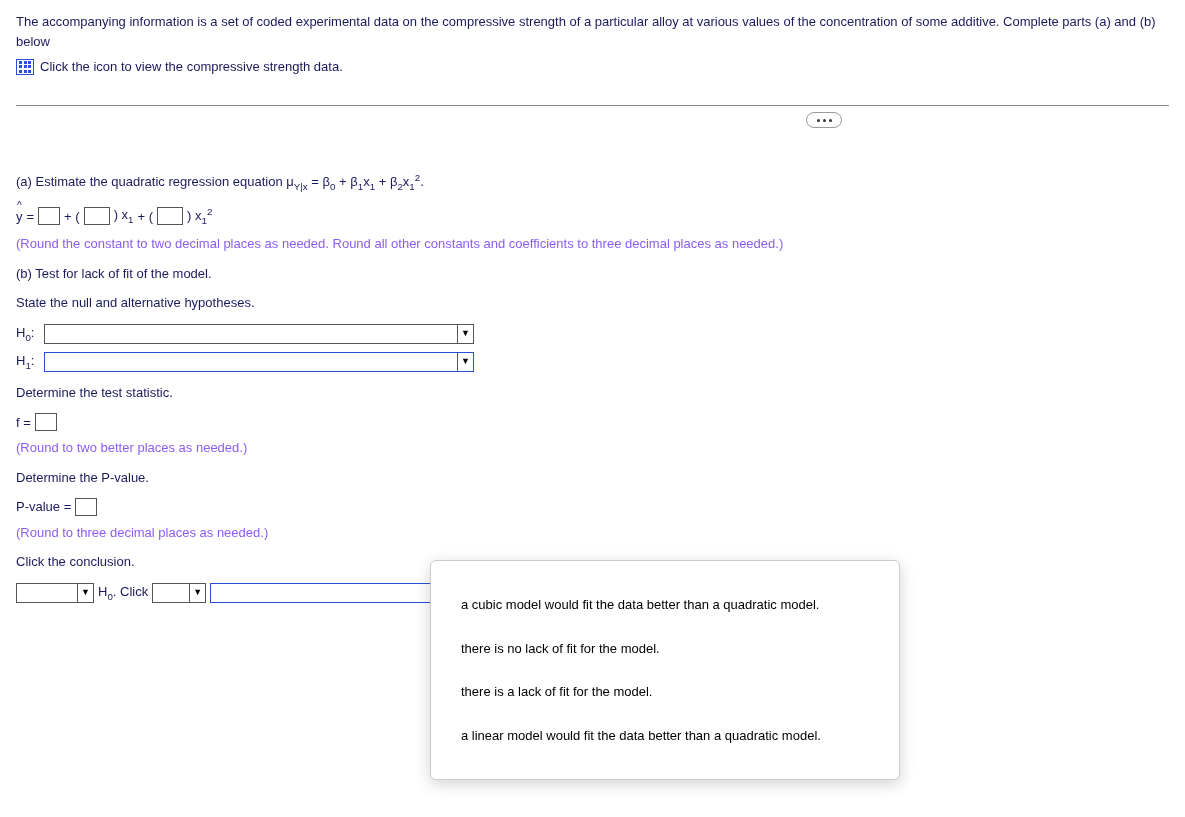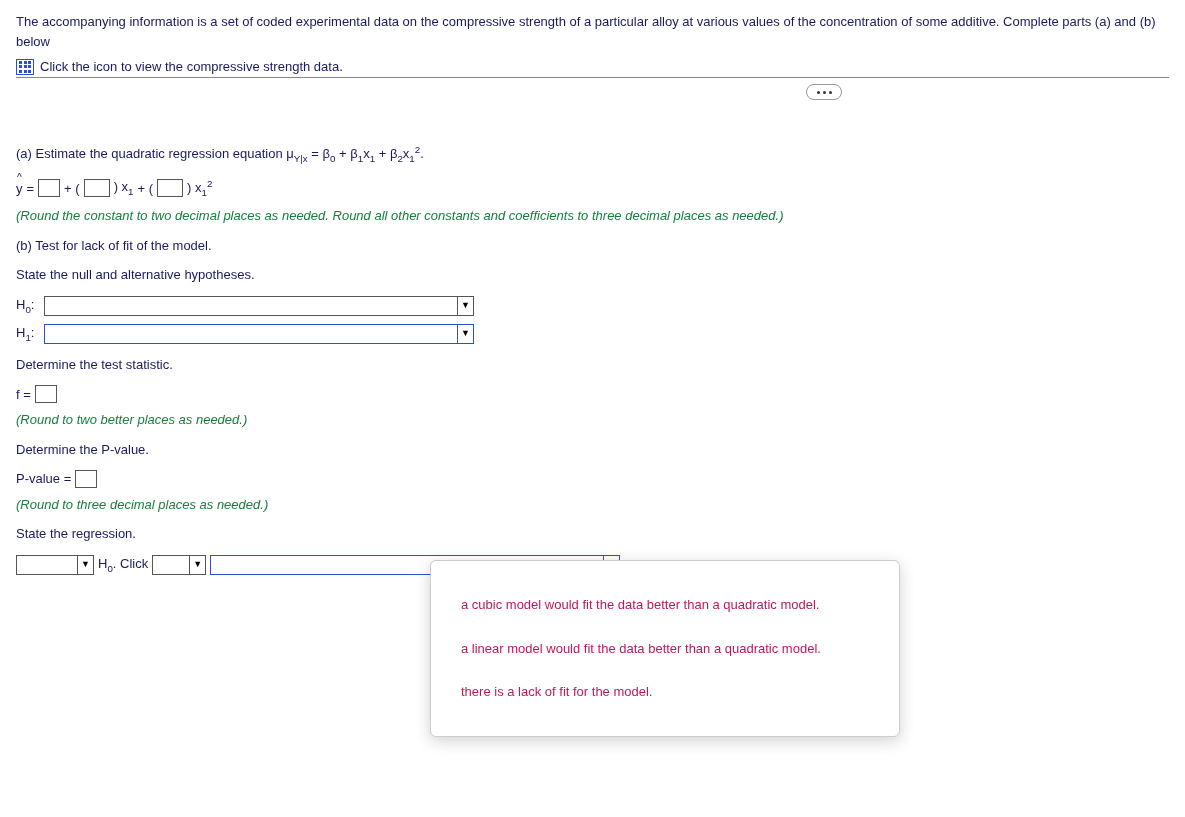--- a/index.html
+++ b/index.html
@@ -6,21 +6,21 @@
   body {
     font-family: Arial, Helvetica, sans-serif;
     font-size: 13px;
     color: #1a1a5e;
     margin: 0;
     padding: 12px 16px;
     background: #fff;
     line-height: 1.5;
   }
   .intro { margin-bottom: 6px; }
-  .data-link { display: flex; align-items: center; gap: 6px; }
+  .data-link { display: flex; align-items: center; gap: 6px; margin-bottom: 28px; }
   .data-icon {
     width: 18px; height: 16px;
     border: 1px solid #2a4fd6;
     display: inline-flex; flex-direction: column;
     justify-content: space-evenly;
   }
   .data-icon .row { display:flex; justify-content:space-evenly;}
   .data-icon .cell { width:3px; height:3px; background:#2a4fd6; }
   hr.divider { border: none; border-top: 1px solid #888; margin: 0 0 12px 0; }
   .dots-pill {
@@ -65,34 +65,34 @@
     border-left:1px solid #555;
     display:flex; align-items:center; justify-content:center;
     font-size: 9px; color:#000;
   }
   .sel-h0 { width: 430px; }
   .sel-small { width: 78px; }
   .sel-med { width: 54px; }
   .sel-conc { width: 410px; }
   .row-line { margin: 6px 0; display:flex; align-items:center; gap:4px; flex-wrap:wrap;}
   .label-left { width: 24px; display:inline-block;}
-  .hint { color:#15803d;font-style:italic; }
+  .hint { color:#8b5cf6; }
   .dropdown-panel {
     position: absolute;
     left: 430px;
     top: 560px;
     width: 470px;
     background:#fff;
     border:1px solid #ccc;
     border-radius: 6px;
     box-shadow: 0 4px 16px rgba(0,0,0,0.18);
     padding: 22px 28px;
   }
   .dropdown-panel .opt {
-    color:#be185d;
+    color:#000000;
     padding: 12px 2px;
     font-size: 13px;
     cursor: pointer;
   }
   .hat { position:relative; }
   .hat::before {
     content:"^";
     position:absolute;
     top:-9px; left:1px;
     font-size:10px;
@@ -176,35 +176,36 @@
 </div>
 <div class="hint">(Round to two better places as needed.)</div>
 
 <div class="section">Determine the P-value.</div>
 <div class="row-line">
   <span>P-value = </span>
   <span class="txtbox"></span>
 </div>
 <div class="hint">(Round to three decimal places as needed.)</div>
 
-<div class="section">State the regression.</div>
+<div class="section">Click the conclusion.</div>
 
 <div class="row-line">
   <span class="select-wrap sel-small">
     <span class="sel-body"></span>
     <span class="sel-arrow">▼</span>
   </span>
   <span><span> H</span><sub>0</sub><span>. Click </span></span>
   <span class="select-wrap sel-med">
     <span class="sel-body"></span>
     <span class="sel-arrow">▼</span>
   </span>
   <span class="select-wrap sel-conc focused">
     <span class="sel-body"></span>
     <span class="sel-arrow">▼</span>
   </span>
 </div>
 
 <div class="dropdown-panel">
   <div class="opt">a cubic model would fit the data better than a quadratic model.</div>
+  <div class="opt">there is no lack of fit for the model.</div>
+  <div class="opt">there is a lack of fit for the model.</div>
   <div class="opt">a linear model would fit the data better than a quadratic model.</div>
-  <div class="opt">there is a lack of fit for the model.</div>
 </div>
 
 </body></html>

